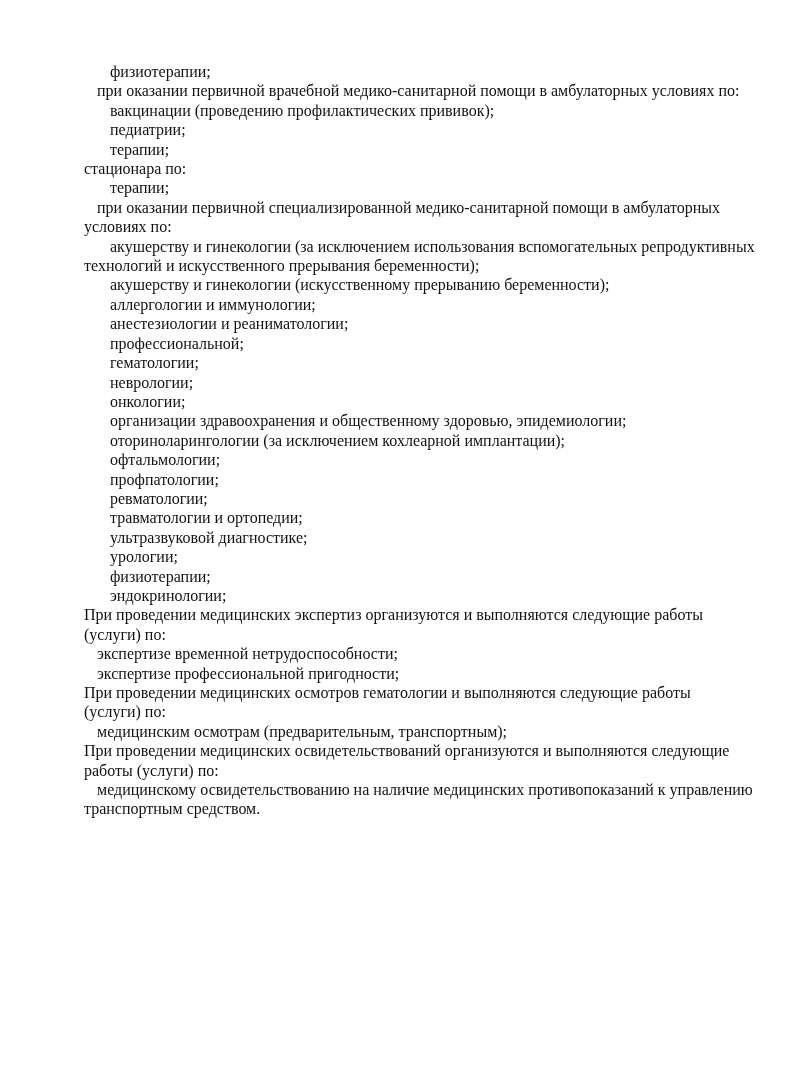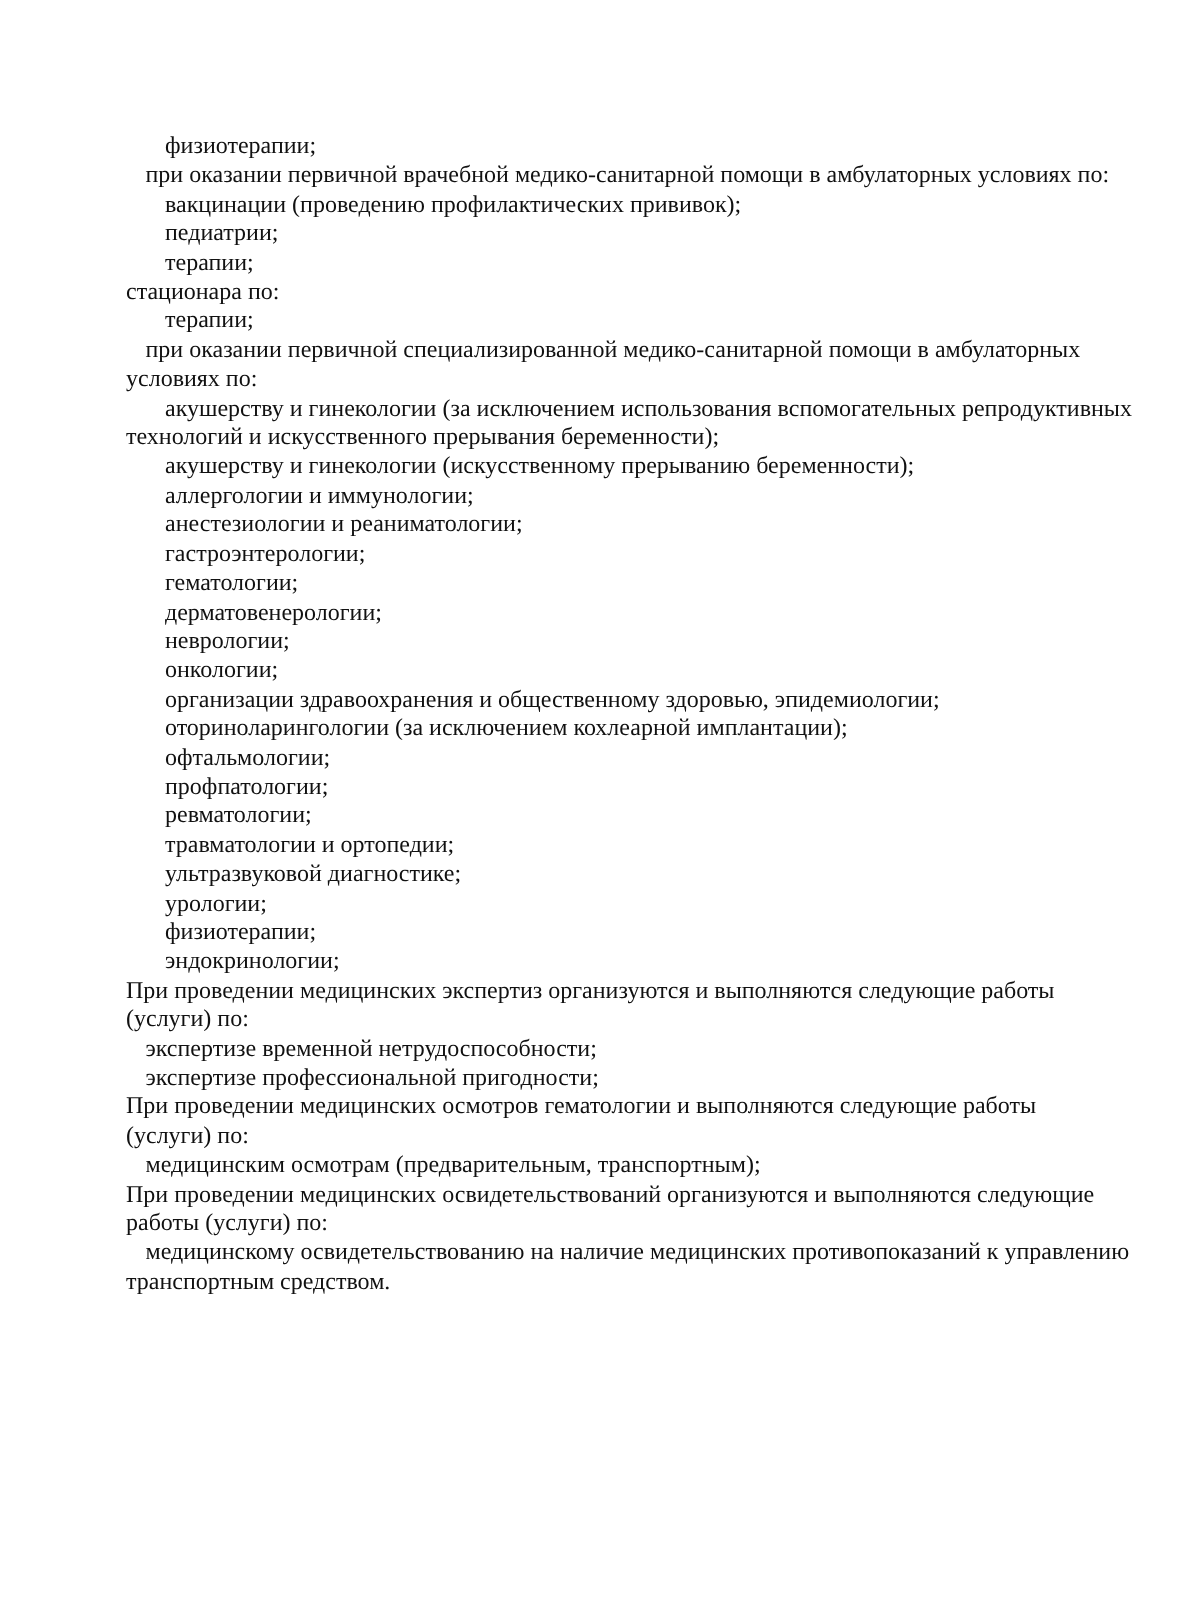--- a/index.html
+++ b/index.html
@@ -20,21 +20,20 @@
     color: #111111;
     font-family: "Liberation Serif", "DejaVu Serif", serif;
     font-size: 16px;
     line-height: 19.4px;
   }
   .text-block {
     position: absolute;
     left: 84px;
     top: 62px;
     right: 18px;
-    margin-top: 26px;
   }
   .line {
     white-space: pre;
     overflow: visible;
   }
   .ind-0 { padding-left: 0; }
   .ind-1 { padding-left: 13px; }
   .ind-2 { padding-left: 26px; }
 </style>
 </head>
@@ -49,23 +48,22 @@
       <div class="line ind-2">терапии;</div>
       <div class="line ind-0">стационара по:</div>
       <div class="line ind-2">терапии;</div>
       <div class="line ind-1">при оказании первичной специализированной медико-санитарной помощи в амбулаторных</div>
       <div class="line ind-0">условиях по:</div>
       <div class="line ind-2">акушерству и гинекологии (за исключением использования вспомогательных репродуктивных</div>
       <div class="line ind-0">технологий и искусственного прерывания беременности);</div>
       <div class="line ind-2">акушерству и гинекологии (искусственному прерыванию беременности);</div>
       <div class="line ind-2">аллергологии и иммунологии;</div>
       <div class="line ind-2">анестезиологии и реаниматологии;</div>
-      <div class="line ind-2">гастроэнтерологии;</div>
+      <div class="line ind-2">профессиональной;</div>
       <div class="line ind-2">гематологии;</div>
-      <div class="line ind-2">дерматовенерологии;</div>
       <div class="line ind-2">неврологии;</div>
       <div class="line ind-2">онкологии;</div>
       <div class="line ind-2">организации здравоохранения и общественному здоровью, эпидемиологии;</div>
       <div class="line ind-2">оториноларингологии (за исключением кохлеарной имплантации);</div>
       <div class="line ind-2">офтальмологии;</div>
       <div class="line ind-2">профпатологии;</div>
       <div class="line ind-2">ревматологии;</div>
       <div class="line ind-2">травматологии и ортопедии;</div>
       <div class="line ind-2">ультразвуковой диагностике;</div>
       <div class="line ind-2">урологии;</div>

